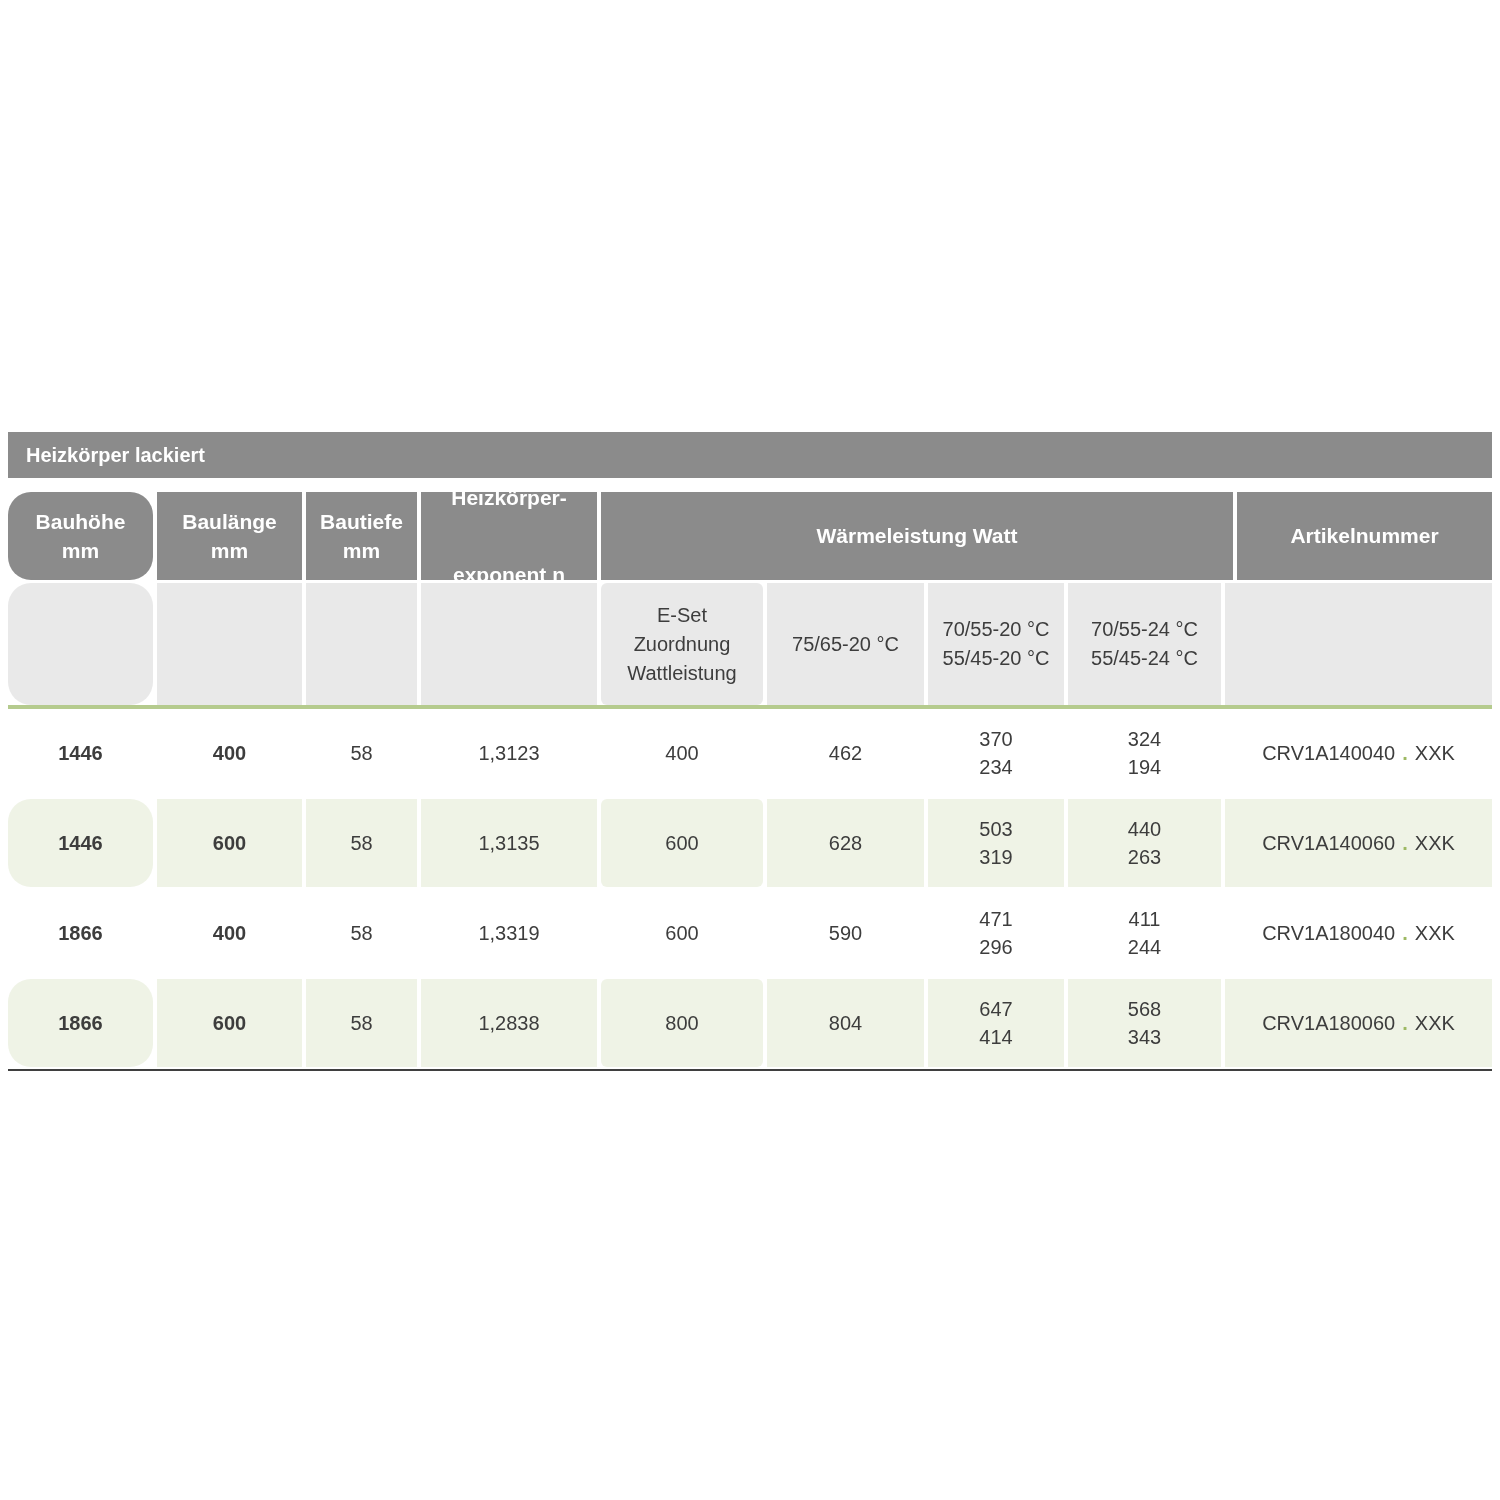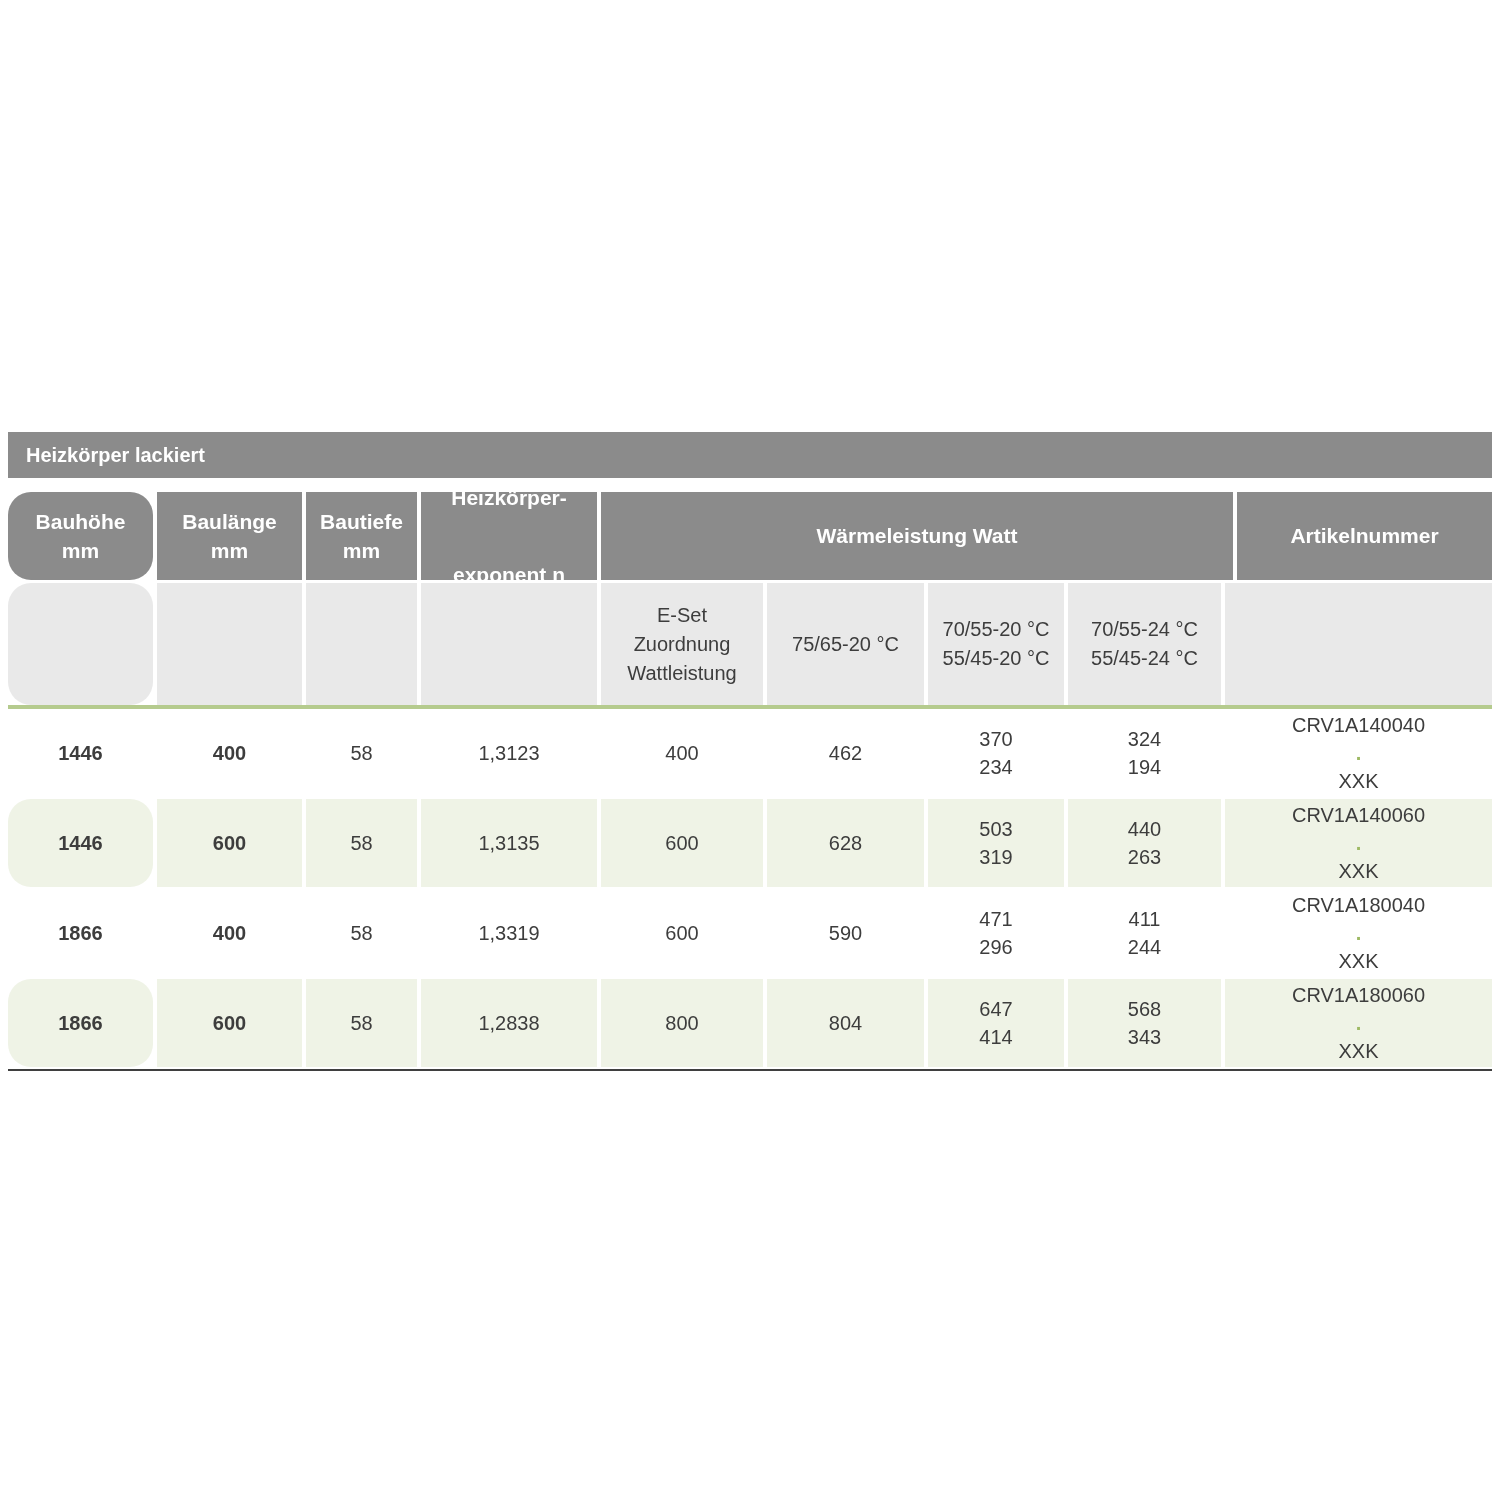--- a/index.html
+++ b/index.html
@@ -30,21 +30,21 @@
     padding-left: 18px;
     margin-bottom: 14px;
   }
 
   
   .row { display: flex; gap: 4px; }
   .c1 { width: 145px; border-radius: 23px; }
   .c2 { width: 145px; }
   .c3 { width: 111px; }
   .c4 { width: 176px; gap: 48px; }
-  .c5 { width: 162px; }
+  .c5 { width: 162px; border-radius: 6px; }
   .c6 { width: 157px; }
   .c7 { width: 136px; }
   .c8 { width: 153px; }
   .c9 { flex: 1; }
   .cmerge { width: 632px; } 
 
   .cell {
     display: flex;
     flex-direction: column;
     align-items: center;
@@ -82,21 +82,21 @@
     height: 88px;
     font-size: 20px;
     background: #ffffff;
   }
   .data-row { margin-top: 0; }
   .data-row + .data-row { margin-top: 2px; }
   .data-row.bg-green .cell { background: #eff3e6; }
   .bold { font-weight: bold; }
 
   .artikel {
-    flex-direction: column;
+    flex-direction: row;
     font-size: 19px;
   }
   .artikel .dot {
     color: #9db963;
     font-weight: bold;
     margin: 0 7px;
     font-size: 20px;
   }
 
   .bottom-line {

